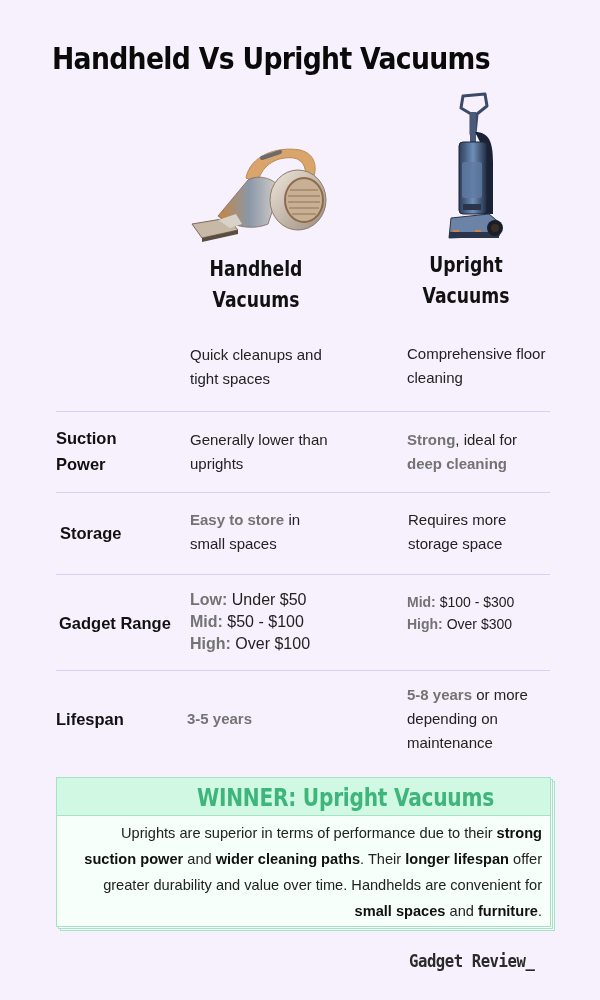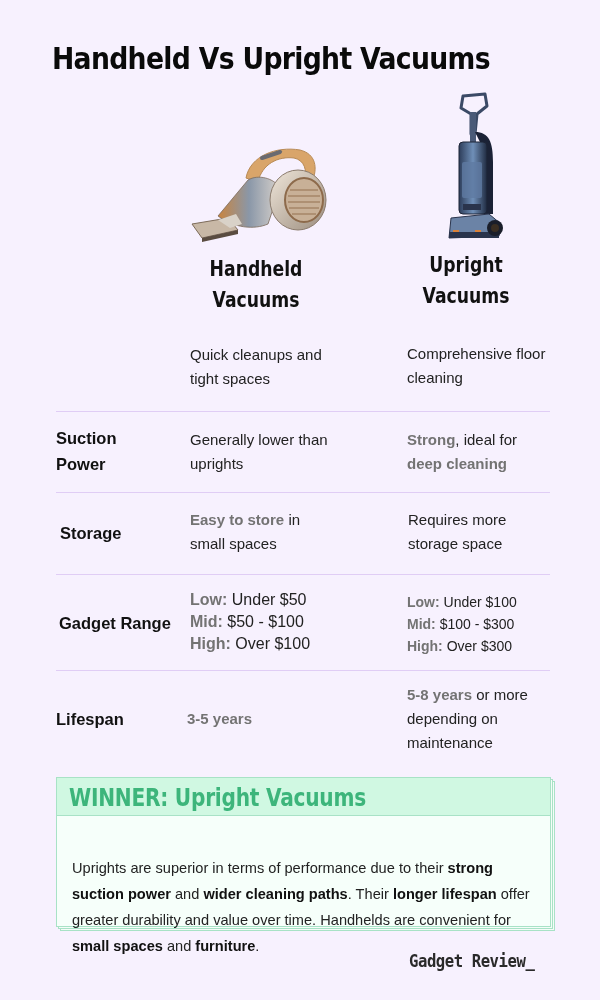--- a/index.html
+++ b/index.html
@@ -51,35 +51,35 @@
     .winner {
       position: absolute; left: 56px; top: 777px; width: 495px; height: 150px;
     }
     .winner .stack1, .winner .stack2 {
       position: absolute; border: 1.5px solid #a8e2c6; background: #f4fdf8;
     }
     .winner .stack2 { left: 4px; top: 4px; width: 495px; height: 150px; }
     .winner .stack1 { left: 2px; top: 2px; width: 495px; height: 150px; }
     .winner .card {
       position: absolute; left: 0; top: 0; width: 495px; height: 150px;
-      border: 1.5px solid #a8e2c6; background: #f6fffa;
+      border: 1.5px solid #a8e2c6; background: #f6fffa; text-align: right;
     }
     .winner .head {
       height: 38px; background: #d0f8e2; border-bottom: 1.5px solid #a8e2c6;
       padding-left: 12px;
     }
     .winner .head span {
       display: inline-block;
       font-family: "DejaVu Sans", sans-serif; font-weight: bold;
       font-size: 24px; line-height: 40px; color: #3db57b;
       transform: scaleX(0.84); transform-origin: left center;
       white-space: nowrap; letter-spacing: -0.3px;
     }
     .winner .body {
-      padding: 4px 8px 0 15px; font-size: 14.6px; line-height: 26px; color: #222; margin-top: 35px;
+      padding: 4px 8px 0 15px; font-size: 14.6px; line-height: 26px; color: #222;
     }
     .winner .body b { color: #111; }
 
     .brand {
       position: absolute; left: 409px; top: 951px;
       font-family: "DejaVu Sans Mono", monospace; font-weight: bold;
       font-size: 17px; color: #2a2a2a; letter-spacing: -0.5px;
       transform: scaleX(0.92); transform-origin: left top;
     }
   </style>
@@ -192,21 +192,20 @@
     </div>
 
     <div class="row" style="height:96px">
       <div class="cell-label" style="top:35px; left:3px">Gadget Range</div>
       <div class="cell c1" style="top:14px; font-size:16px; line-height:22px">
         <div><b>Low:</b><span> Under $50</span></div>
         <div><b>Mid:</b><span> $50 - $100</span></div>
         <div><b>High:</b><span> Over $100</span></div>
       </div>
       <div class="cell c2" style="top:16px; font-size:14px; line-height:22px">
-        <div><b>Low:</b><span> Under $100</span></div>
         <div><b>Mid:</b><span> $100 - $300</span></div>
         <div><b>High:</b><span> Over $300</span></div>
       </div>
     </div>
 
     <div class="row" style="height:96px">
       <div class="cell-label" style="top:35px; left:0">Lifespan</div>
       <div class="cell c1" style="top:36px; left:131px">
         <b>3-5 years</b>
       </div>

